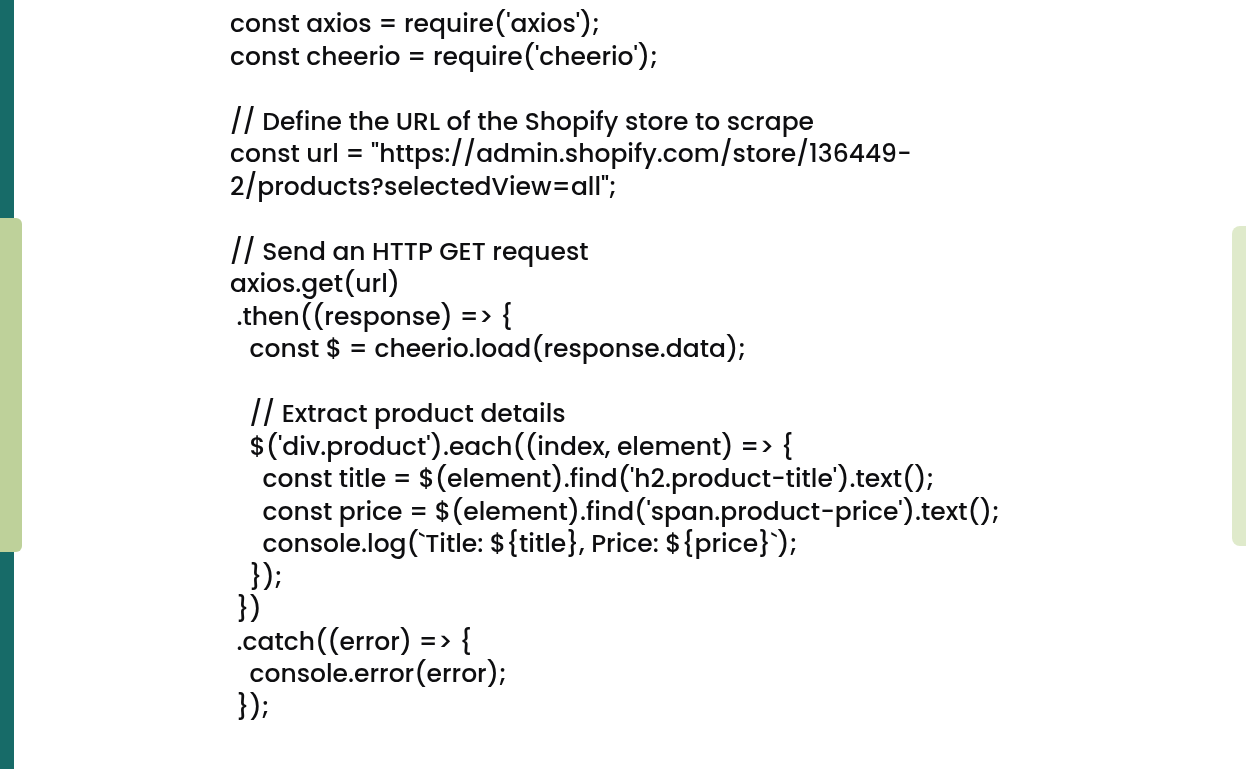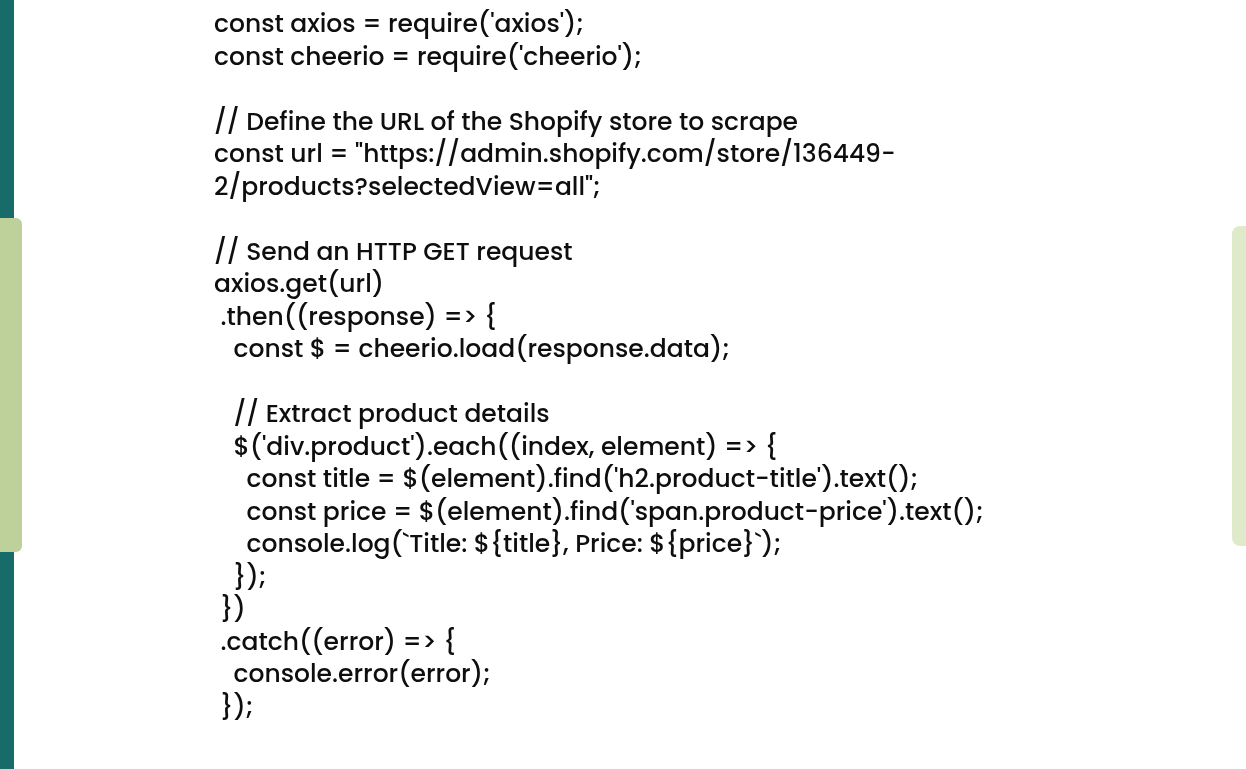--- a/index.html
+++ b/index.html
@@ -47,21 +47,21 @@
     width: 14px;
     height: 320px;
     background: #dfeacb;
     border-top-left-radius: 8px;
     border-bottom-left-radius: 8px;
   }
 
   
   .code-wrap {
     position: absolute;
-    left: 214px;
+    left: 230px;
     top: 8px;
     width: 830px;
     color: #0e0e10;
   }
   pre.code {
     margin: 0;
     font-family: inherit; 
     font-size: 25px;
     line-height: 1.30;
     white-space: pre-wrap;

